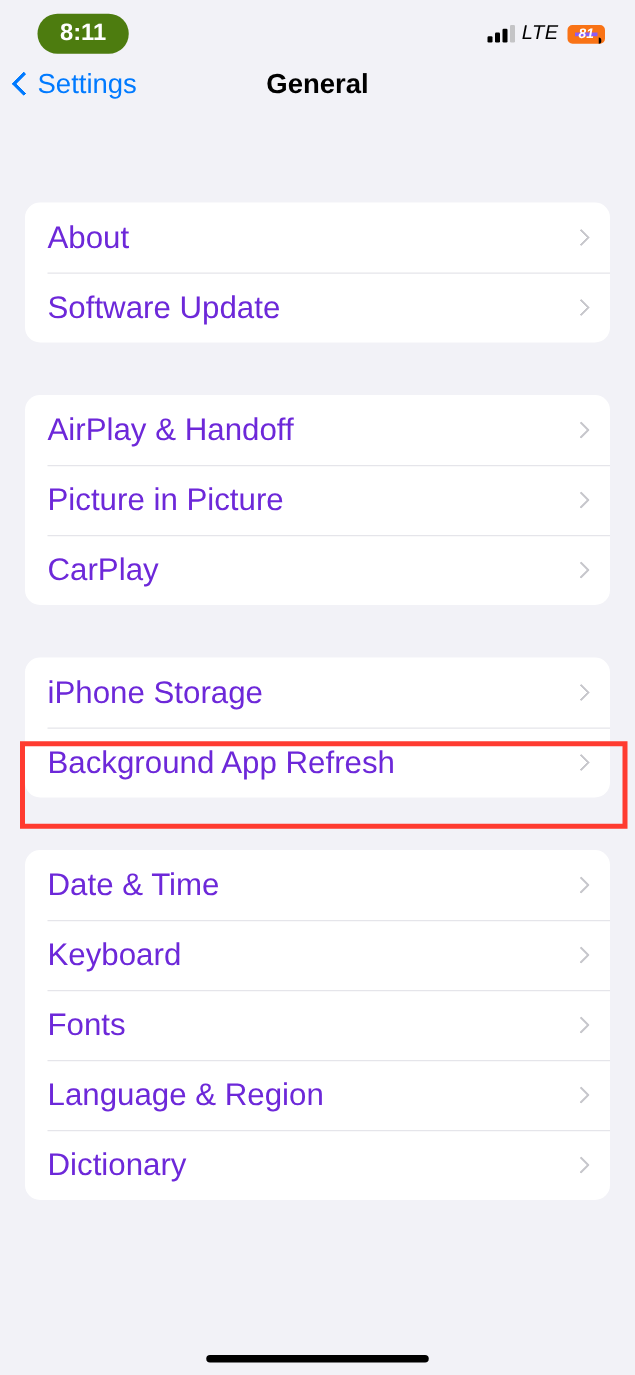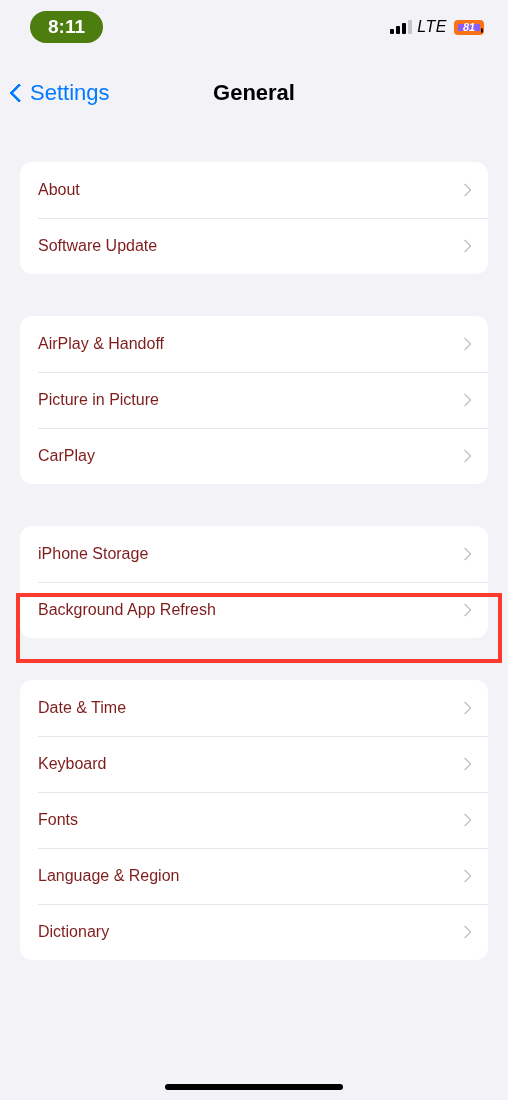--- a/index.html
+++ b/index.html
@@ -57,21 +57,21 @@
     }
     .battery {
       display: flex;
       align-items: center;
       gap: 1px;
       margin-left: 4px;
     }
     .battery-body {
       width: 30px;
       height: 15px;
-      border: 4px solid #f97316;
+      border: 6px solid #f97316;
       border-radius: 4px;
       background: #8b5cf6;
       position: relative;
       display: flex;
       align-items: center;
       justify-content: center;
     }
     .battery-body::after {
       content: "";
       position: absolute;
@@ -84,21 +84,21 @@
     }
     .battery-body .pct {
       color: #fff;
       font-size: 11px;
       font-weight: 700;
     }
     .nav-header {
       height: 52px;
       position: relative;
       display: flex;
-      align-items: flex-end;
+      align-items: flex-start;
       padding: 0 8px;
     }
     .back-button {
       display: flex;
       align-items: center;
       gap: 2px;
       color: #007aff;
       font-size: 22px;
       padding-left: 4px;
     }
@@ -129,22 +129,22 @@
       overflow: hidden;
     }
     .group + .group { margin-top: 42px; }
     .first-group { margin-top: 56px; }
     .row {
       display: flex;
       align-items: center;
       height: 56px;
       padding: 0 18px;
       position: relative;
-      font-size: 16px;
-      color: #7f1d1d;
+      font-size: 25px;
+      color: #6d28d9;
     }
     .row + .row::before {
       content: "";
       position: absolute;
       left: 18px;
       right: 0;
       top: 0;
       height: 1px;
       background: #e5e5ea;
     }

